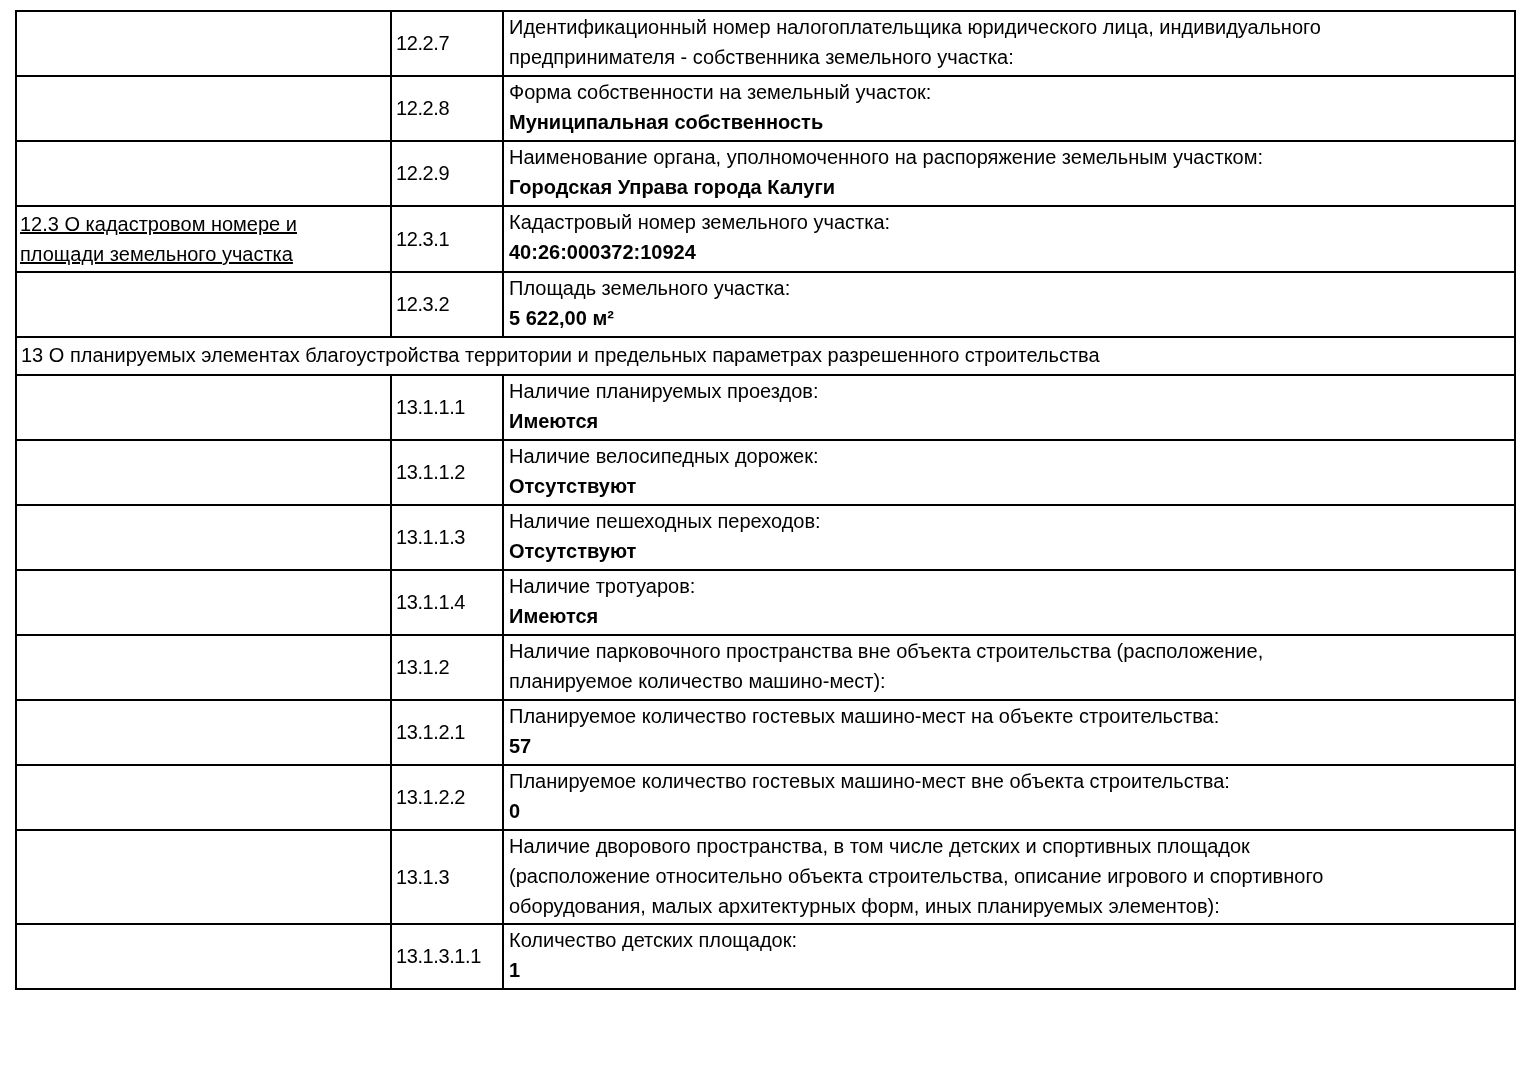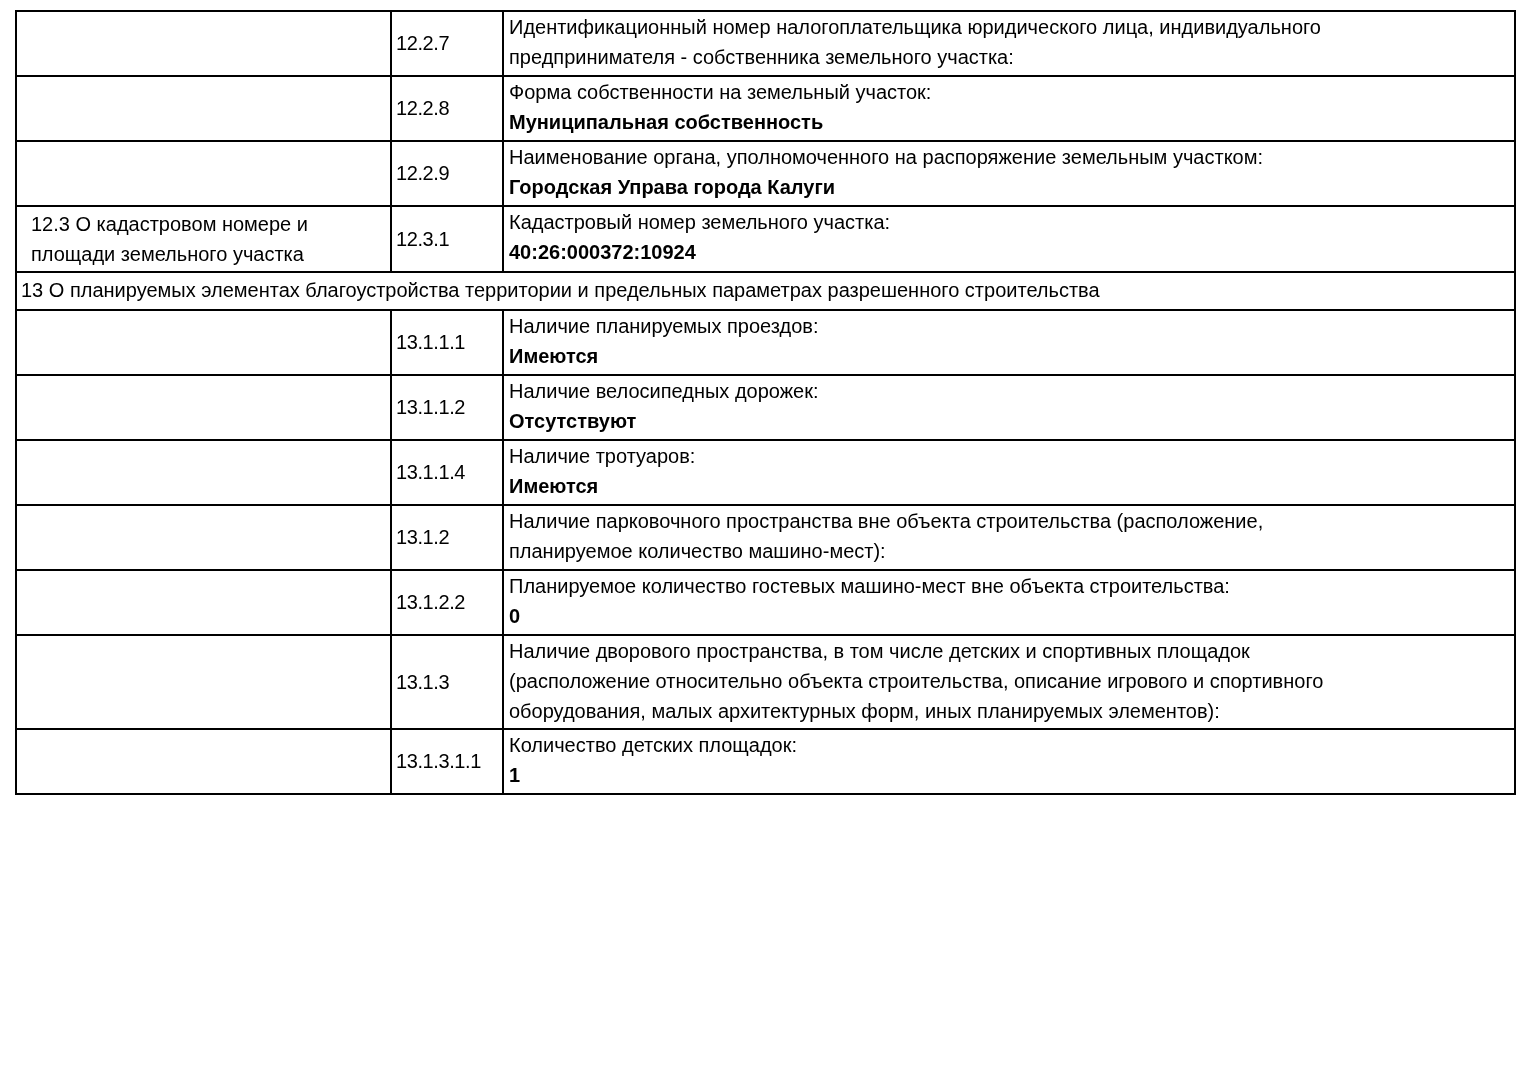--- a/index.html
+++ b/index.html
@@ -25,24 +25,25 @@
       background: #ffffff;
     }
     table.decl td {
       border: 2px solid #000000;
       overflow: hidden;
     }
     tr.data-row { height: 65px; }
     tr.section-row { height: 38px; }
     td.section-cell {
       vertical-align: top;
-      padding: 2px 4px 2px 14px;
+      padding: 2px 4px 2px 3px;
       font-size: 20px;
       line-height: 30px;
       white-space: pre-line;
+      text-decoration: underline;
     }
     td.code-cell {
       vertical-align: middle;
       padding: 0 1px 0 4px;
       font-size: 20px;
       letter-spacing: -0.4px;
       white-space: nowrap;
       margin-top: 16px;
     }
     td.content-cell {
@@ -101,20 +102,28 @@
   <tr class="data-row">
     <td class="section-cell">12.3 О кадастровом номере и
 площади земельного участка</td>
     <td class="code-cell">12.3.1</td>
     <td class="content-cell">
       <div class="row-label">Кадастровый номер земельного участка:</div>
       <div class="row-value">40:26:000372:10924</div>
     </td>
   </tr>
 
+  <tr class="data-row">
+    <td class="section-cell"></td>
+    <td class="code-cell">12.3.2</td>
+    <td class="content-cell">
+      <div class="row-label">Площадь земельного участка:</div>
+      <div class="row-value">5 622,00 м²</div>
+    </td>
+  </tr>
 
   <tr class="section-row">
     <td class="section-header-cell" colspan="3">13 О планируемых элементах благоустройства территории и предельных параметрах разрешенного строительства</td>
   </tr>
 
 
   <tr class="data-row">
     <td class="section-cell"></td>
     <td class="code-cell">13.1.1.1</td>
     <td class="content-cell">
@@ -125,40 +134,56 @@
 
   <tr class="data-row">
     <td class="section-cell"></td>
     <td class="code-cell">13.1.1.2</td>
     <td class="content-cell">
       <div class="row-label">Наличие велосипедных дорожек:</div>
       <div class="row-value">Отсутствуют</div>
     </td>
   </tr>
 
+  <tr class="data-row">
+    <td class="section-cell"></td>
+    <td class="code-cell">13.1.1.3</td>
+    <td class="content-cell">
+      <div class="row-label">Наличие пешеходных переходов:</div>
+      <div class="row-value">Отсутствуют</div>
+    </td>
+  </tr>
 
   <tr class="data-row">
     <td class="section-cell"></td>
     <td class="code-cell">13.1.1.4</td>
     <td class="content-cell">
       <div class="row-label">Наличие тротуаров:</div>
       <div class="row-value">Имеются</div>
     </td>
   </tr>
 
   <tr class="data-row">
     <td class="section-cell"></td>
     <td class="code-cell">13.1.2</td>
     <td class="content-cell">
       <div class="row-label">Наличие парковочного пространства вне объекта строительства (расположение,
 планируемое количество машино-мест):</div>
 
     </td>
   </tr>
 
+  <tr class="data-row">
+    <td class="section-cell"></td>
+    <td class="code-cell">13.1.2.1</td>
+    <td class="content-cell">
+      <div class="row-label">Планируемое количество гостевых машино-мест на объекте строительства:</div>
+      <div class="row-value">57</div>
+    </td>
+  </tr>
 
   <tr class="data-row">
     <td class="section-cell"></td>
     <td class="code-cell">13.1.2.2</td>
     <td class="content-cell">
       <div class="row-label">Планируемое количество гостевых машино-мест вне объекта строительства:</div>
       <div class="row-value">0</div>
     </td>
   </tr>
 

